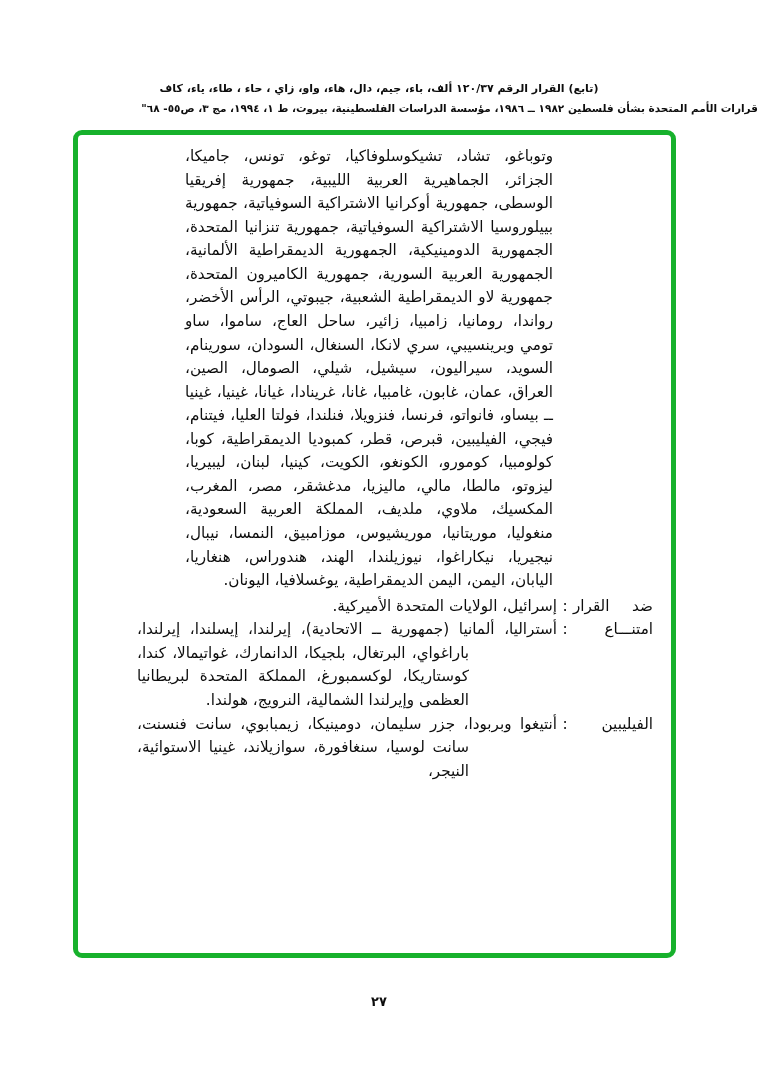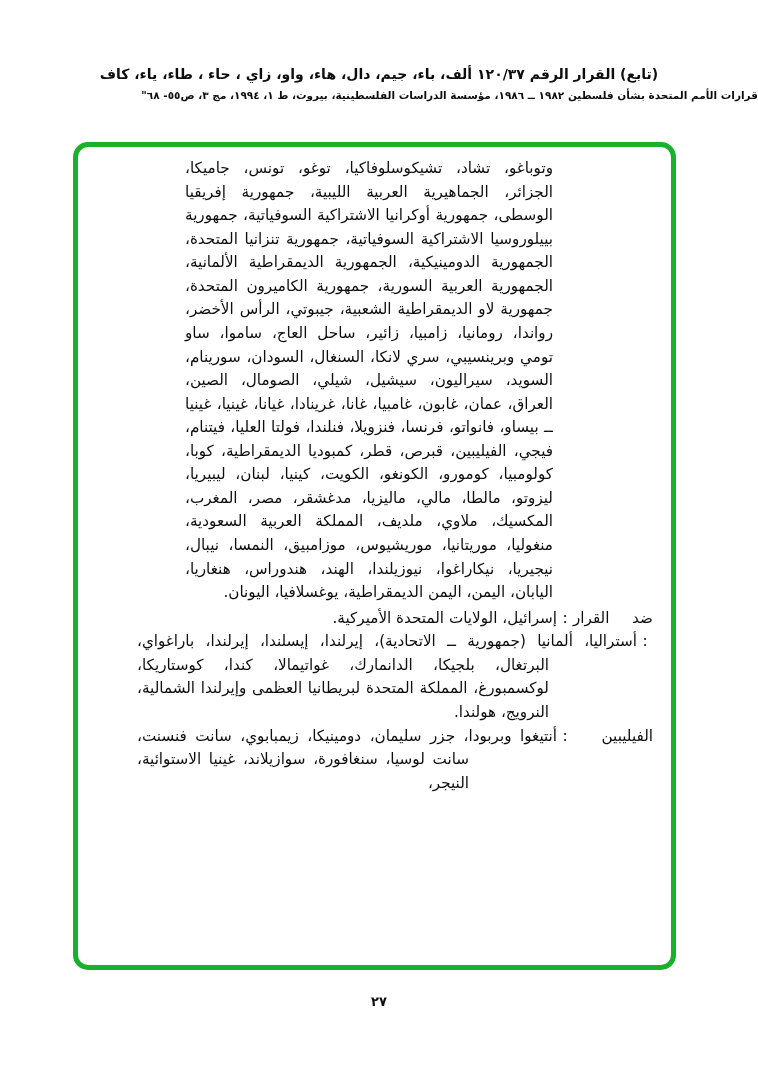--- a/index.html
+++ b/index.html
@@ -4,27 +4,27 @@
 <style>
   html, body { margin:0; padding:0; }
   body {
     width:758px; height:1078px; background:#ffffff; position:relative;
     font-family:"DejaVu Sans", sans-serif; color:#0d0d0d; overflow:hidden;
   }
   .page { position:absolute; inset:0; }
 
   
   .header { position:absolute; top:66px; left:0; right:0; text-align:center; }
-  .hdr-title { font-size:14px; font-weight:bold; letter-spacing:.2px; }
+  .hdr-title { font-size:11px; font-weight:bold; letter-spacing:.2px;margin-top:16px; }
   .hdr-source { font-size:10.5px; font-weight:bold; margin-top:7px; letter-spacing:.1px;text-align:right; }
 
   
   .green-box {
-    position:absolute; top:142px; left:73px; width:603px; height:828px;
-    box-sizing:border-box; border:5px solid #17b12c; border-radius:15px;
+    position:absolute; top:130px; left:73px; width:603px; height:828px;
+    box-sizing:border-box; border:5px solid #17b12c; border-radius:9px;
     overflow:hidden; background:#ffffff;
   }
   .box-inner {
     padding:8px 12px 8px 10px;
     font-size:15.2px; line-height:1.55; text-align:justify;
   }
 
   
   .cont-par { margin:2px 106px 0 97px; text-align:justify; }
 
@@ -65,20 +65,21 @@
 
       <div class="entries">
 
         <div class="entry">
           <span class="entry-label">ضد القرار</span>
           <span class="entry-colon">:</span>
           <span class="entry-text">إسرائيل، الولايات المتحدة الأميركية.</span>
         </div>
 
         <div class="entry">
+          <span class="entry-label">امتنـــاع</span>
           <span class="entry-colon">:</span>
           <span class="entry-text">أستراليا، ألمانيا (جمهورية ــ الاتحادية)، إيرلندا، إيسلندا، إيرلندا، باراغواي، البرتغال، بلجيكا، الدانمارك، غواتيمالا، كندا، كوستاريكا، لوكسمبورغ، المملكة المتحدة لبريطانيا العظمى وإيرلندا الشمالية، النرويج، هولندا.</span>
         </div>
 
         <div class="entry">
           <span class="entry-label">الفيليبين</span>
           <span class="entry-colon">:</span>
           <div class="entry-text">
             <span>أنتيغوا وبربودا، جزر سليمان، دومينيكا، زيمبابوي، سانت فنسنت، سانت لوسيا، سنغافورة، سوازيلاند، غينيا الاستوائية، النيجر،</span>
           </div>

